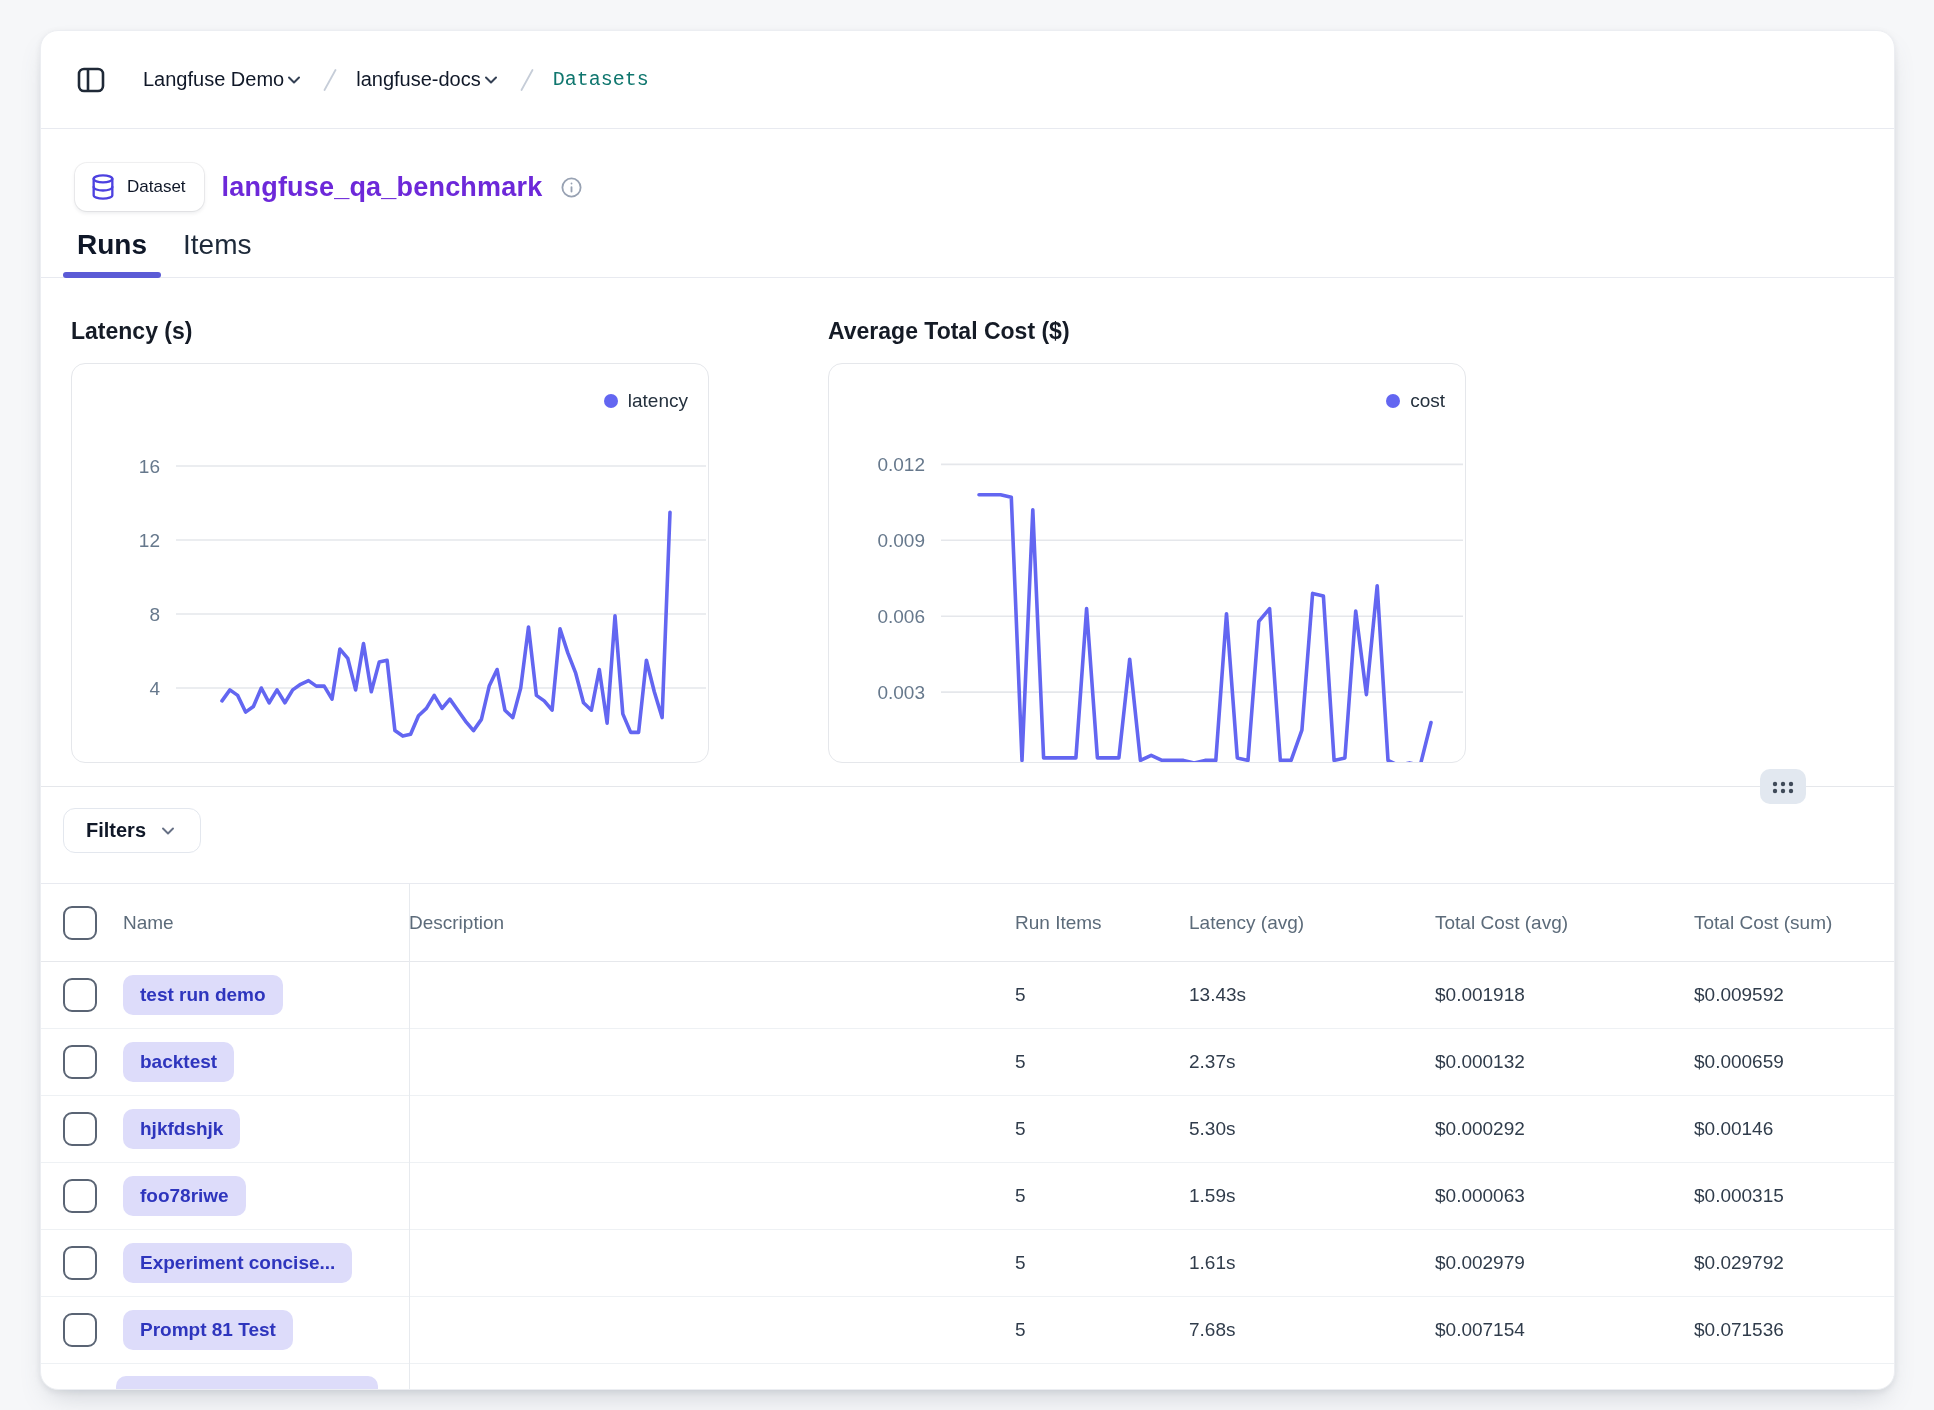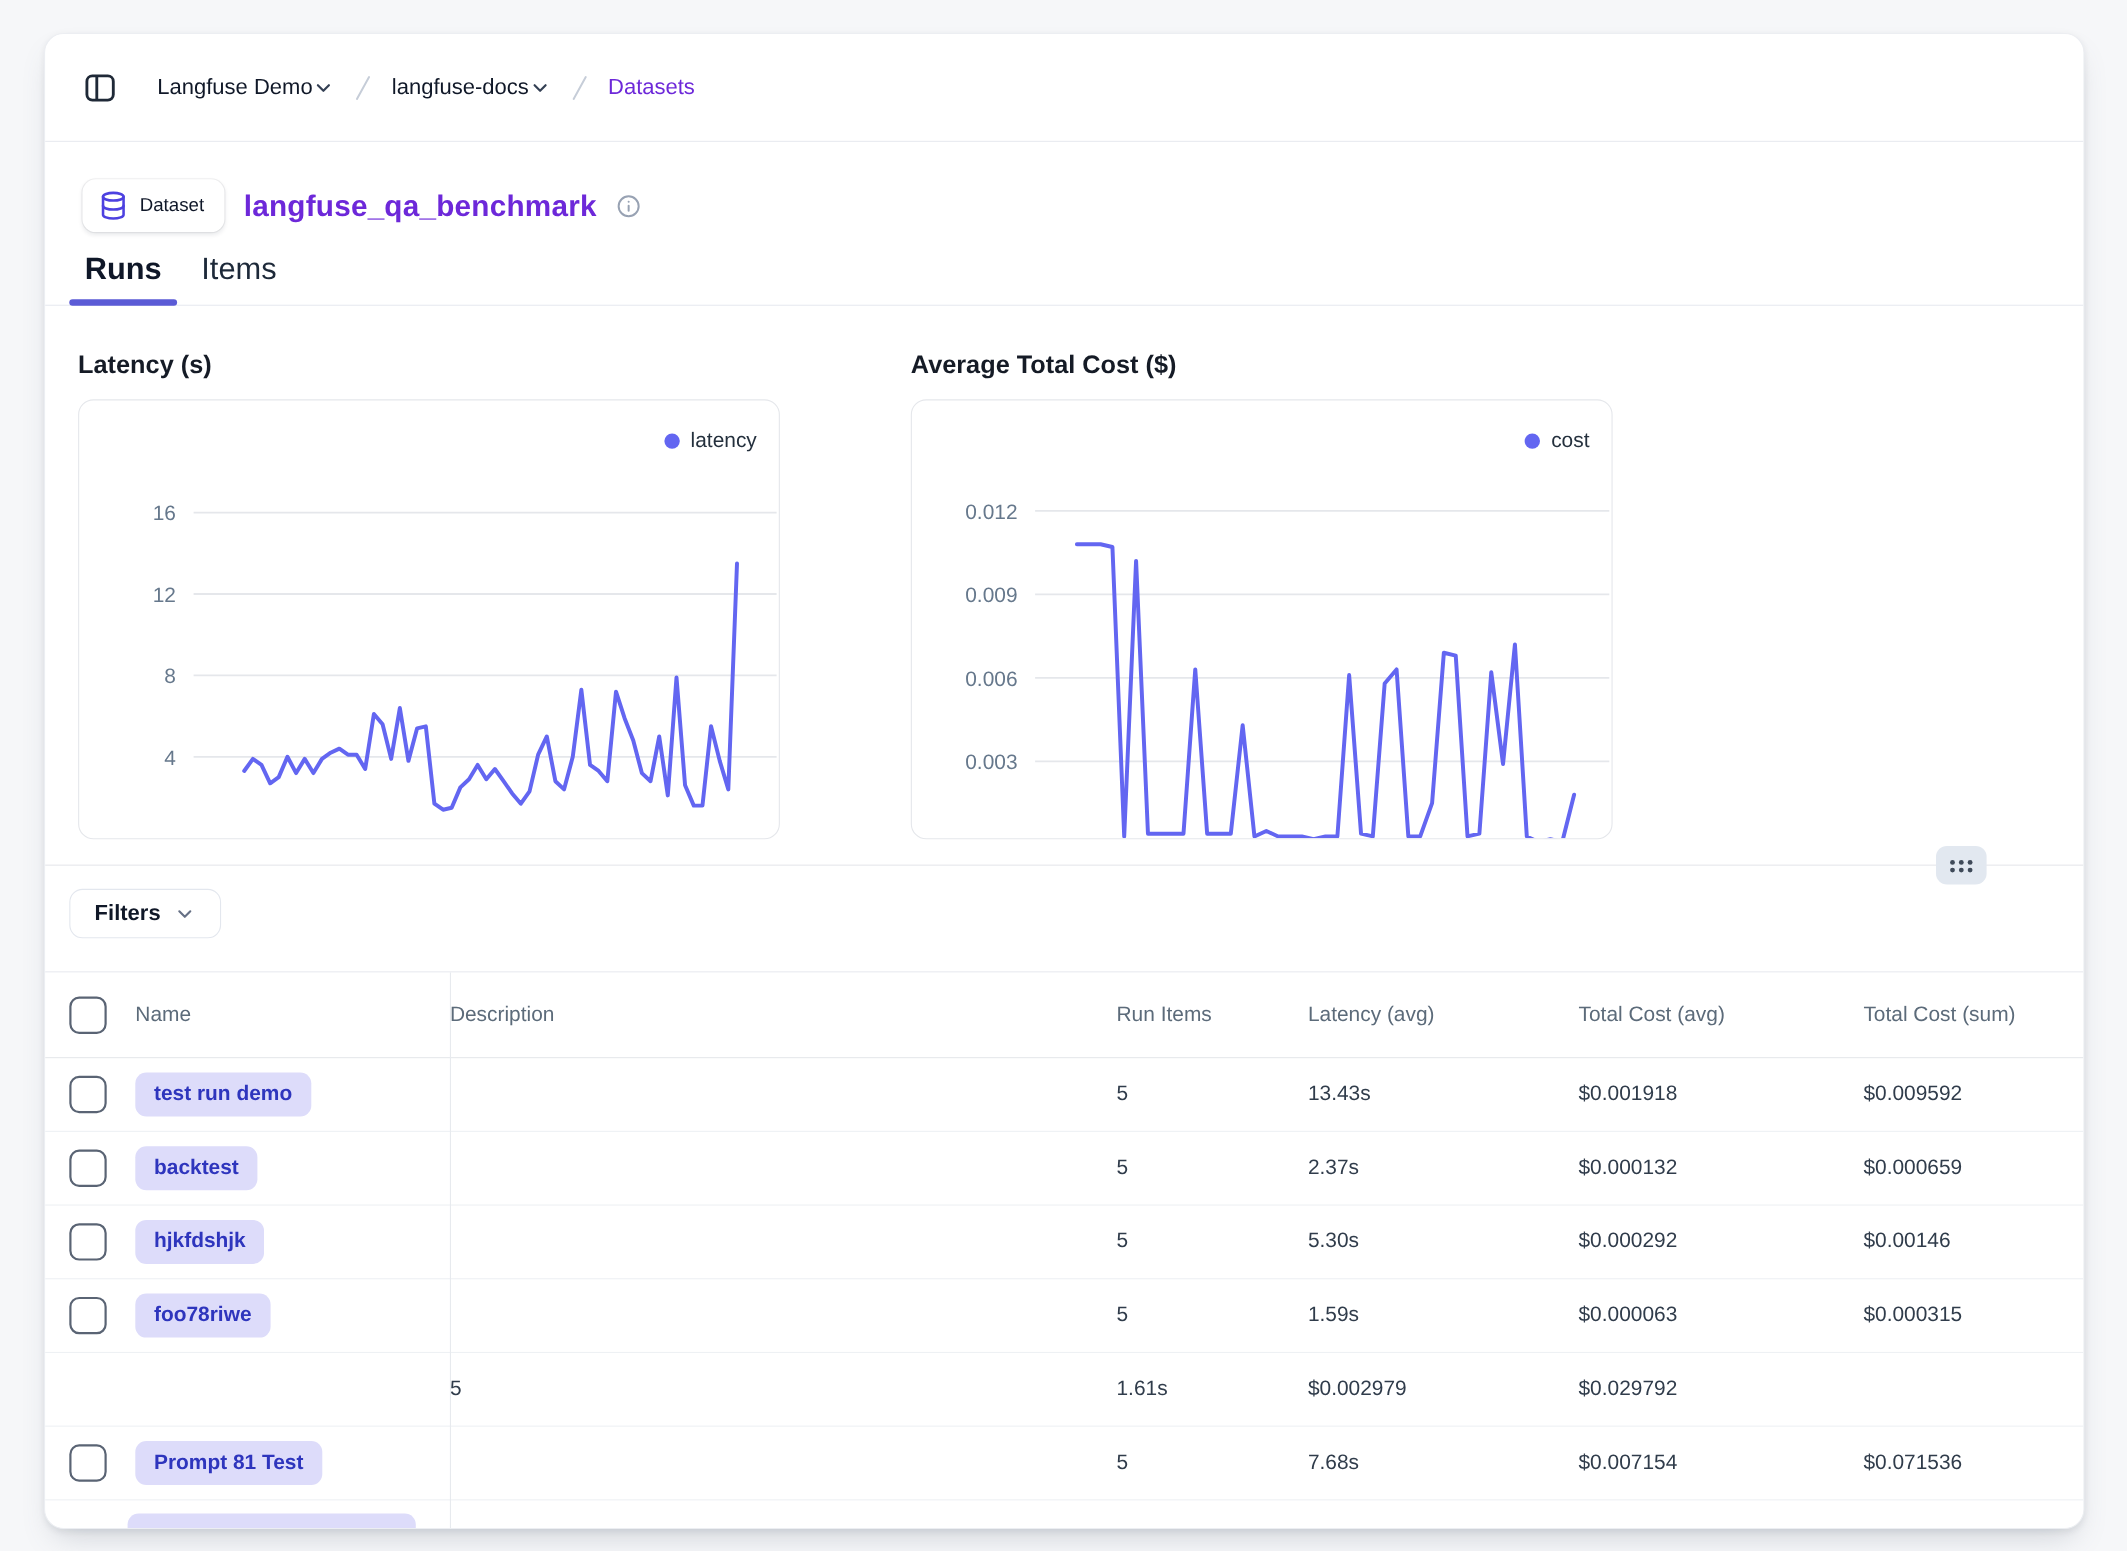--- a/index.html
+++ b/index.html
@@ -8,21 +8,21 @@
 
   .card { position:absolute; left:40px; top:30px; width:1855px; height:1360px;
           background:#fff; border:1px solid #eceef2; border-radius:18px; overflow:hidden;
           box-shadow:0 2px 6px rgba(16,24,40,.07), 0 14px 28px -10px rgba(90,100,120,.28); }
 
   
   .topbar { height:98px; border-bottom:1px solid #e8eaf0; display:flex; align-items:center; padding:0 34px; }
   .panel-btn { background:none; border:none; cursor:pointer; display:flex; align-items:center; margin-right:36px; padding:0; }
   .breadcrumb { display:flex; align-items:center; gap:16px; }
   .crumb { display:flex; align-items:center; gap:0; font-size:20px; font-weight:500; color:#101828; cursor:pointer; }
-  .crumb.muted { color:#6d28d9; font-weight:400; }
+  .crumb.muted { color:#0f766e; font-weight:400;font-family:Liberation Mono, monospace; }
   .slash { color:#c6cdd8; }
 
   
   .title-row { height:94px; display:flex; align-items:center; padding:22px 34px 0; gap:18px; }
   .badge { display:inline-flex; align-items:center; gap:10px; background:#fff; border-radius:12px;
            padding:10px 18px 10px 14px; font-size:17px; font-weight:400; color:#0f1728;
            box-shadow:0 0 0 1px rgba(16,24,40,.06), 0 2px 4px rgba(16,24,40,.09); }
   .page-title { font-size:27px; font-weight:700; color:#6d28d9; letter-spacing:.2px; }
 
   
@@ -271,20 +271,24 @@
       <span class="chip">foo78riwe</span>
     </div>
     <span class="cell"></span>
     <span class="cell">5</span>
     <span class="cell">1.59s</span>
     <span class="cell">$0.000063</span>
     <span class="cell">$0.000315</span>
   </div>
 
   <div class="trow datarow">
+    <div class="namecell">
+      <div class="checkbox"></div>
+      <span class="chip">Experiment concise...</span>
+    </div>
     <span class="cell"></span>
     <span class="cell">5</span>
     <span class="cell">1.61s</span>
     <span class="cell">$0.002979</span>
     <span class="cell">$0.029792</span>
   </div>
 
   <div class="trow datarow">
     <div class="namecell">
       <div class="checkbox"></div>

